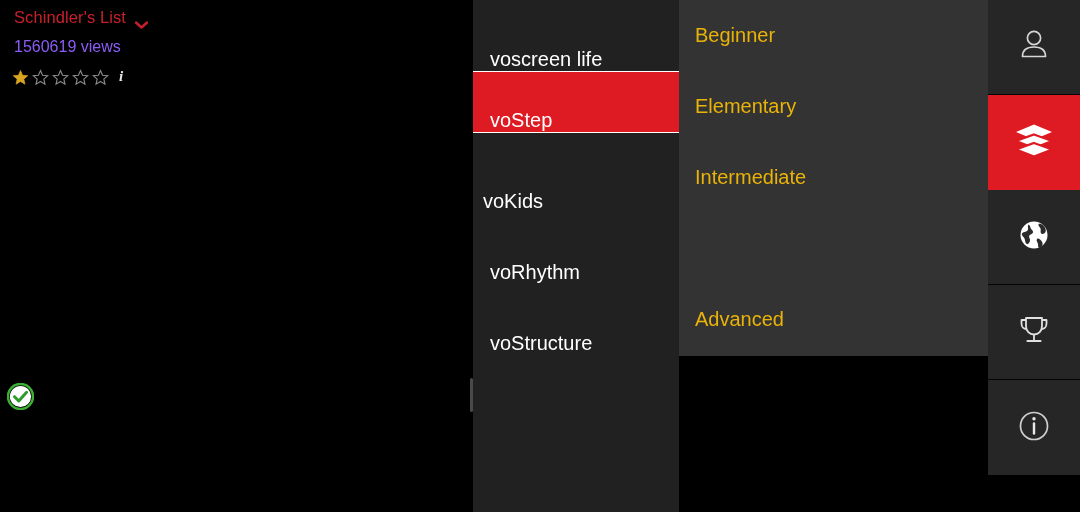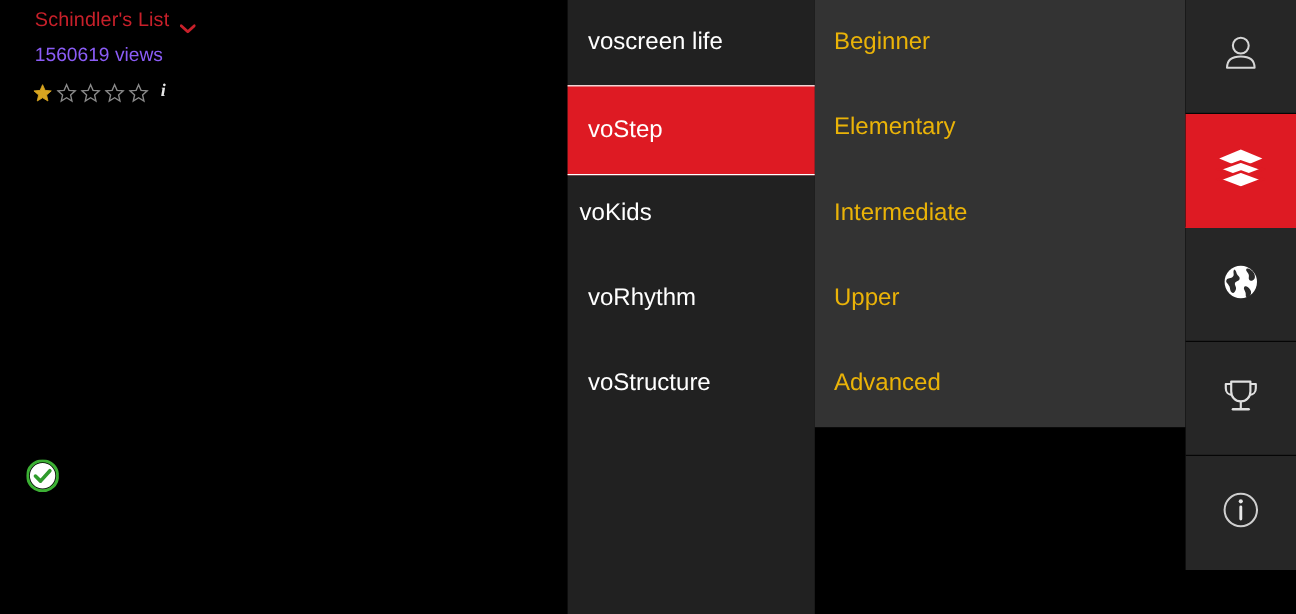--- a/index.html
+++ b/index.html
@@ -10,21 +10,21 @@
     overflow:hidden;
   }
   #app {
     position:relative;
     width:1080px; height:512px;
     background:#000;
   }
 
   
   .video-pane {
-    position:absolute; left:16px; top:0;
+    position:absolute; left:1px; top:0;
     width:473px; height:512px;
     background:#000;
     text-align:center;
   }
   .movie-title-row {
     position:absolute; left:13px; top:8px;
     display:flex; align-items:center; gap:9px;
   }
   .movie-title {
     color:#c8202a;
@@ -81,21 +81,21 @@
   }
 
   
   .menu-pane {
     position:absolute; left:473px; top:0;
     width:206px; height:512px;
     background:#212121;
   }
   .menu-item {
     position:absolute; left:0; width:206px;
-    display:flex; align-items:center;
+    display:flex; align-items:flex-end;
     padding-left:17px;
     color:#ffffff;
     font-size:20px;
   }
   .menu-item.selected {
     background:#DE1A23;
     border-top:1px solid #ffffff;
     border-bottom:1px solid #ffffff;
   }
 
@@ -193,21 +193,21 @@
     </div>
 
     <div class="left-scrollbar"></div>
 
   </div>
 
   <div class="menu-pane">
     <div class="menu-item" style="top:0px;height:71px;">
       <span>voscreen life</span>
     </div>
-    <div class="menu-item selected" style="top:71px;height:75px;">
+    <div class="menu-item selected" style="top:71px;height:62px;">
       <span>voStep</span>
     </div>
     <div class="menu-item" style="top:142px;height:71px;padding-left:10px;">
       <span>voKids</span>
     </div>
     <div class="menu-item" style="top:213px;height:71px;">
       <span>voRhythm</span>
     </div>
     <div class="menu-item" style="top:284px;height:71px;">
       <span>voStructure</span>
@@ -216,23 +216,20 @@
 
   <div class="submenu-pane">
     <div class="submenu-item" style="top:0px;height:71px;">
       <span>Beginner</span>
     </div>
     <div class="submenu-item" style="top:71px;height:71px;">
       <span>Elementary</span>
     </div>
     <div class="submenu-item" style="top:142px;height:71px;">
       <span>Intermediate</span>
-    </div>
-    <div class="submenu-item" style="top:213px;height:71px;">
-      <span>Upper</span>
     </div>
     <div class="submenu-item" style="top:284px;height:71px;">
       <span>Advanced</span>
     </div>
   </div>
 
   <div class="rail">
 
     <div class="rail-btn" style="top:0px;">
       <span>

